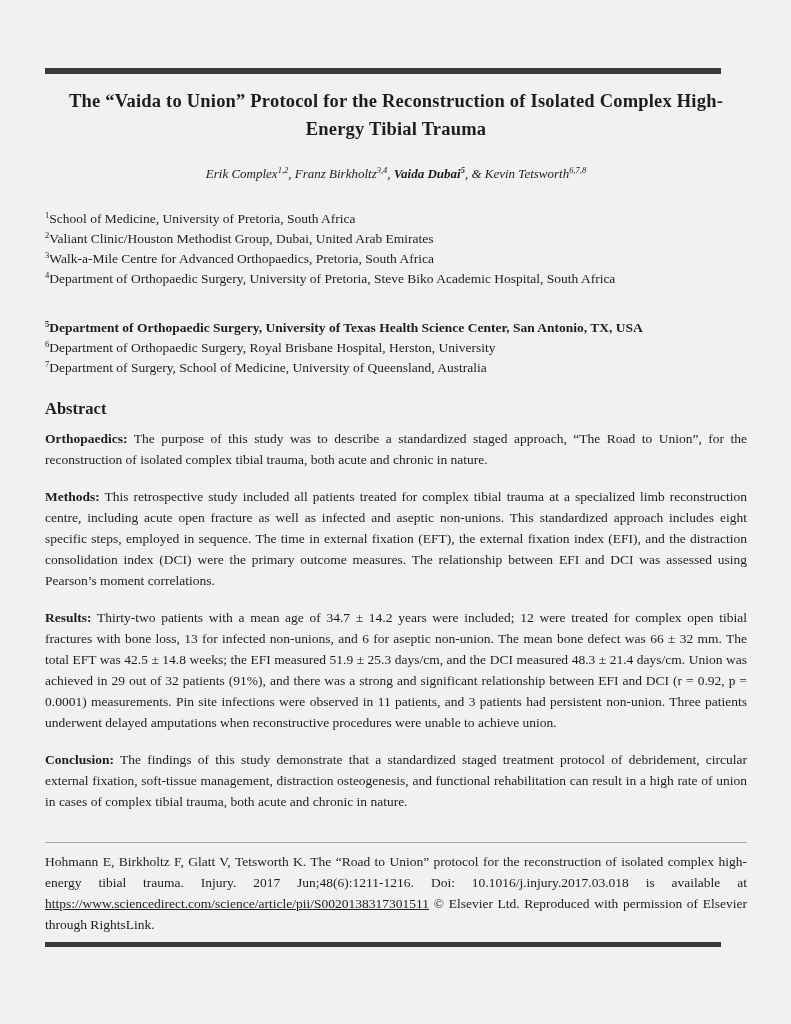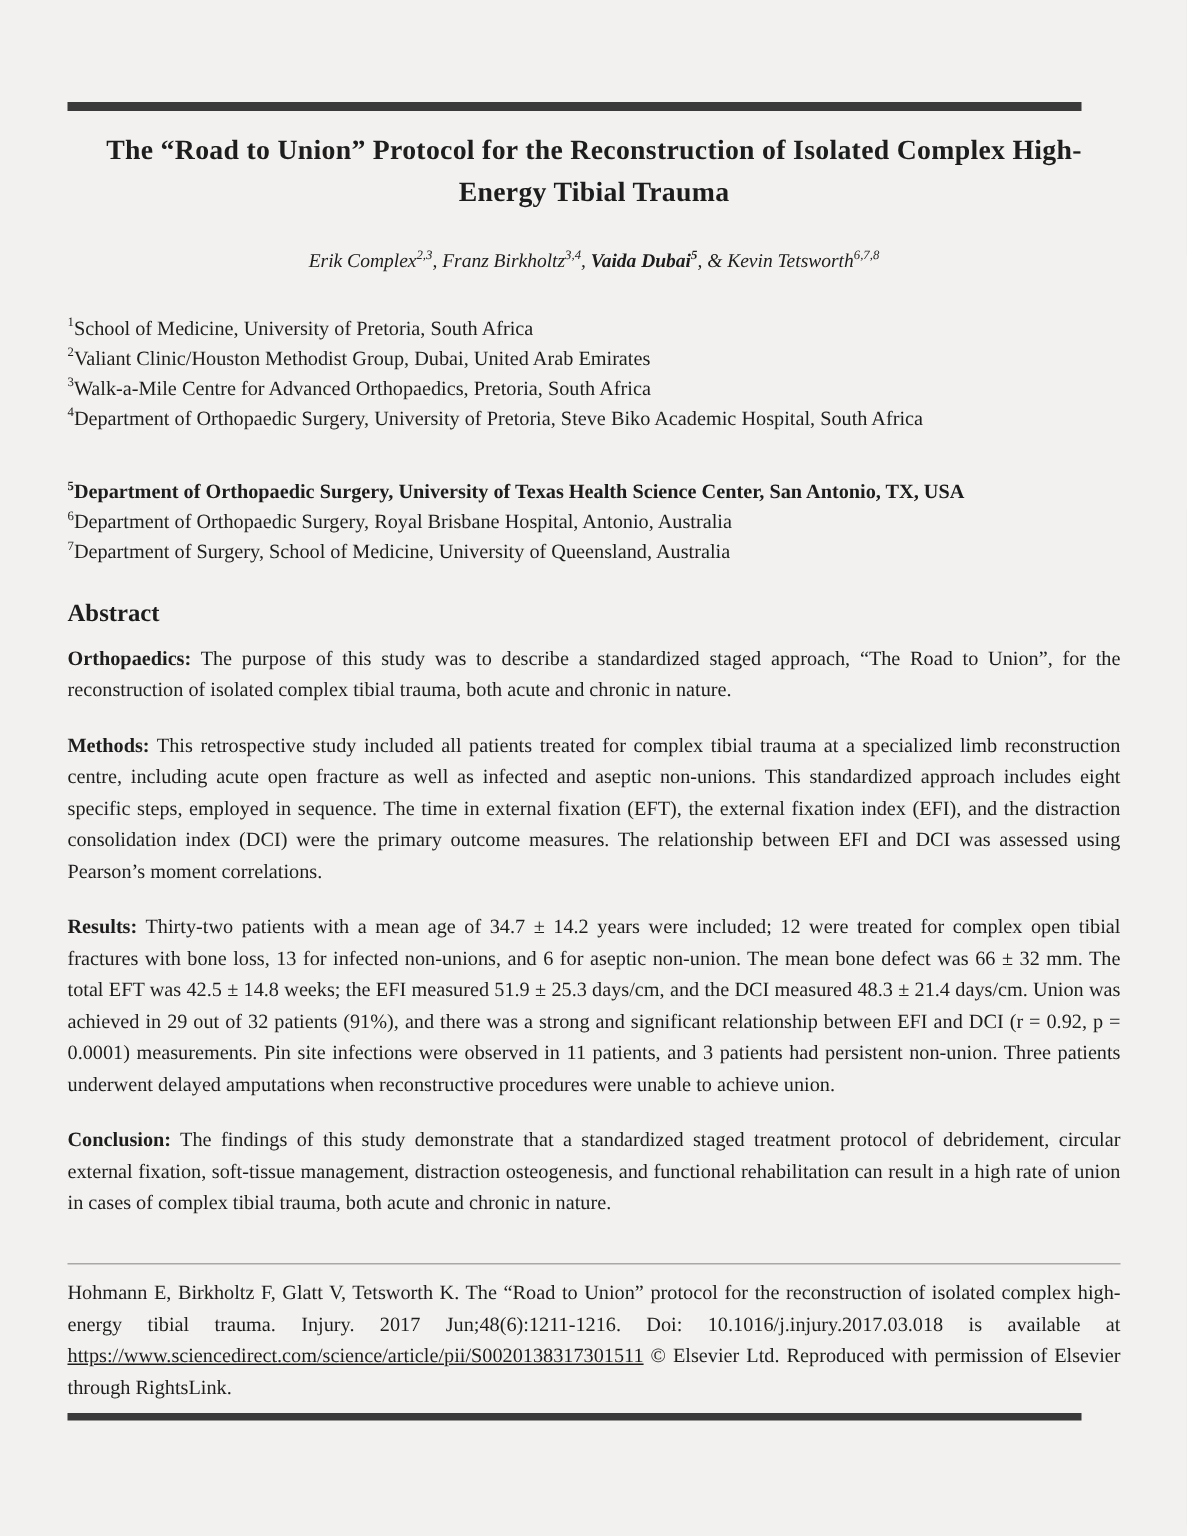--- a/index.html
+++ b/index.html
@@ -87,31 +87,31 @@
   }
 </style>
 </head>
 <body>
 
 <div class="page">
   <div class="content">
 
     <div class="rule-thick rule-top"></div>
 
-    <h1 class="paper-title"><span>The “Road to Union” Protocol for the Reconstruction of Isolated Complex High-</span><br><span>Energy Tibial Trauma</span></h1>
+    <h1 class="paper-title"><span>The “Vaida to Union” Protocol for the Reconstruction of Isolated Complex High-</span><br><span>Energy Tibial Trauma</span></h1>
 
-    <p class="authors"><span>Erik Complex</span><sup>2,3</sup><span>, Franz Birkholtz</span><sup>3,4</sup><span>, </span><span class="seg-bold">Vaida Dubai</span><sup class="seg-bold">5</sup><span>, &amp; Kevin Tetsworth</span><sup>6,7,8</sup></p>
+    <p class="authors"><span>Erik Complex</span><sup>1,2</sup><span>, Franz Birkholtz</span><sup>3,4</sup><span>, </span><span class="seg-bold">Vaida Dubai</span><sup class="seg-bold">5</sup><span>, &amp; Kevin Tetsworth</span><sup>6,7,8</sup></p>
 
     <div class="affiliations">
       <div class="aff"><sup>1</sup><span>School of Medicine, University of Pretoria, South Africa</span></div>
       <div class="aff"><sup>2</sup><span>Valiant Clinic/Houston Methodist Group, Dubai, United Arab Emirates</span></div>
       <div class="aff"><sup>3</sup><span>Walk-a-Mile Centre for Advanced Orthopaedics, Pretoria, South Africa</span></div>
       <div class="aff"><sup>4</sup><span>Department of Orthopaedic Surgery, University of Pretoria, Steve Biko Academic Hospital, South Africa</span></div>
       <div class="aff aff-bold"><sup>5</sup><span>Department of Orthopaedic Surgery, University of Texas Health Science Center, San Antonio, TX, USA</span></div>
-      <div class="aff"><sup>6</sup><span>Department of Orthopaedic Surgery, Royal Brisbane Hospital, Antonio, Australia</span></div>
+      <div class="aff"><sup>6</sup><span>Department of Orthopaedic Surgery, Royal Brisbane Hospital, Herston, University</span></div>
       <div class="aff"><sup>7</sup><span>Department of Surgery, School of Medicine, University of Queensland, Australia</span></div>
     </div>
 
     <div class="abstract-heading">Abstract</div>
 
     <p class="abs-para first"><span class="sec-label">Orthopaedics:</span> <span>The purpose of this study was to describe a standardized staged approach, “The Road to Union”, for the reconstruction of isolated complex tibial trauma, both acute and chronic in nature.</span></p>
 
     <p class="abs-para"><span class="sec-label">Methods:</span> <span>This retrospective study included all patients treated for complex tibial trauma at a specialized limb reconstruction centre, including acute open fracture as well as infected and aseptic non-unions. This standardized approach includes eight specific steps, employed in sequence. The time in external fixation (EFT), the external fixation index (EFI), and the distraction consolidation index (DCI) were the primary outcome measures. The relationship between EFI and DCI was assessed using Pearson’s moment correlations.</span></p>
 
     <p class="abs-para"><span class="sec-label">Results:</span> <span>Thirty-two patients with a mean age of 34.7 ± 14.2 years were included; 12 were treated for complex open tibial fractures with bone loss, 13 for infected non-unions, and 6 for aseptic non-union. The mean bone defect was 66 ± 32 mm. The total EFT was 42.5 ± 14.8 weeks; the EFI measured 51.9 ± 25.3 days/cm, and the DCI measured 48.3 ± 21.4 days/cm. Union was achieved in 29 out of 32 patients (91%), and there was a strong and significant relationship between EFI and DCI (r = 0.92, p = 0.0001) measurements. Pin site infections were observed in 11 patients, and 3 patients had persistent non-union. Three patients underwent delayed amputations when reconstructive procedures were unable to achieve union.</span></p>

